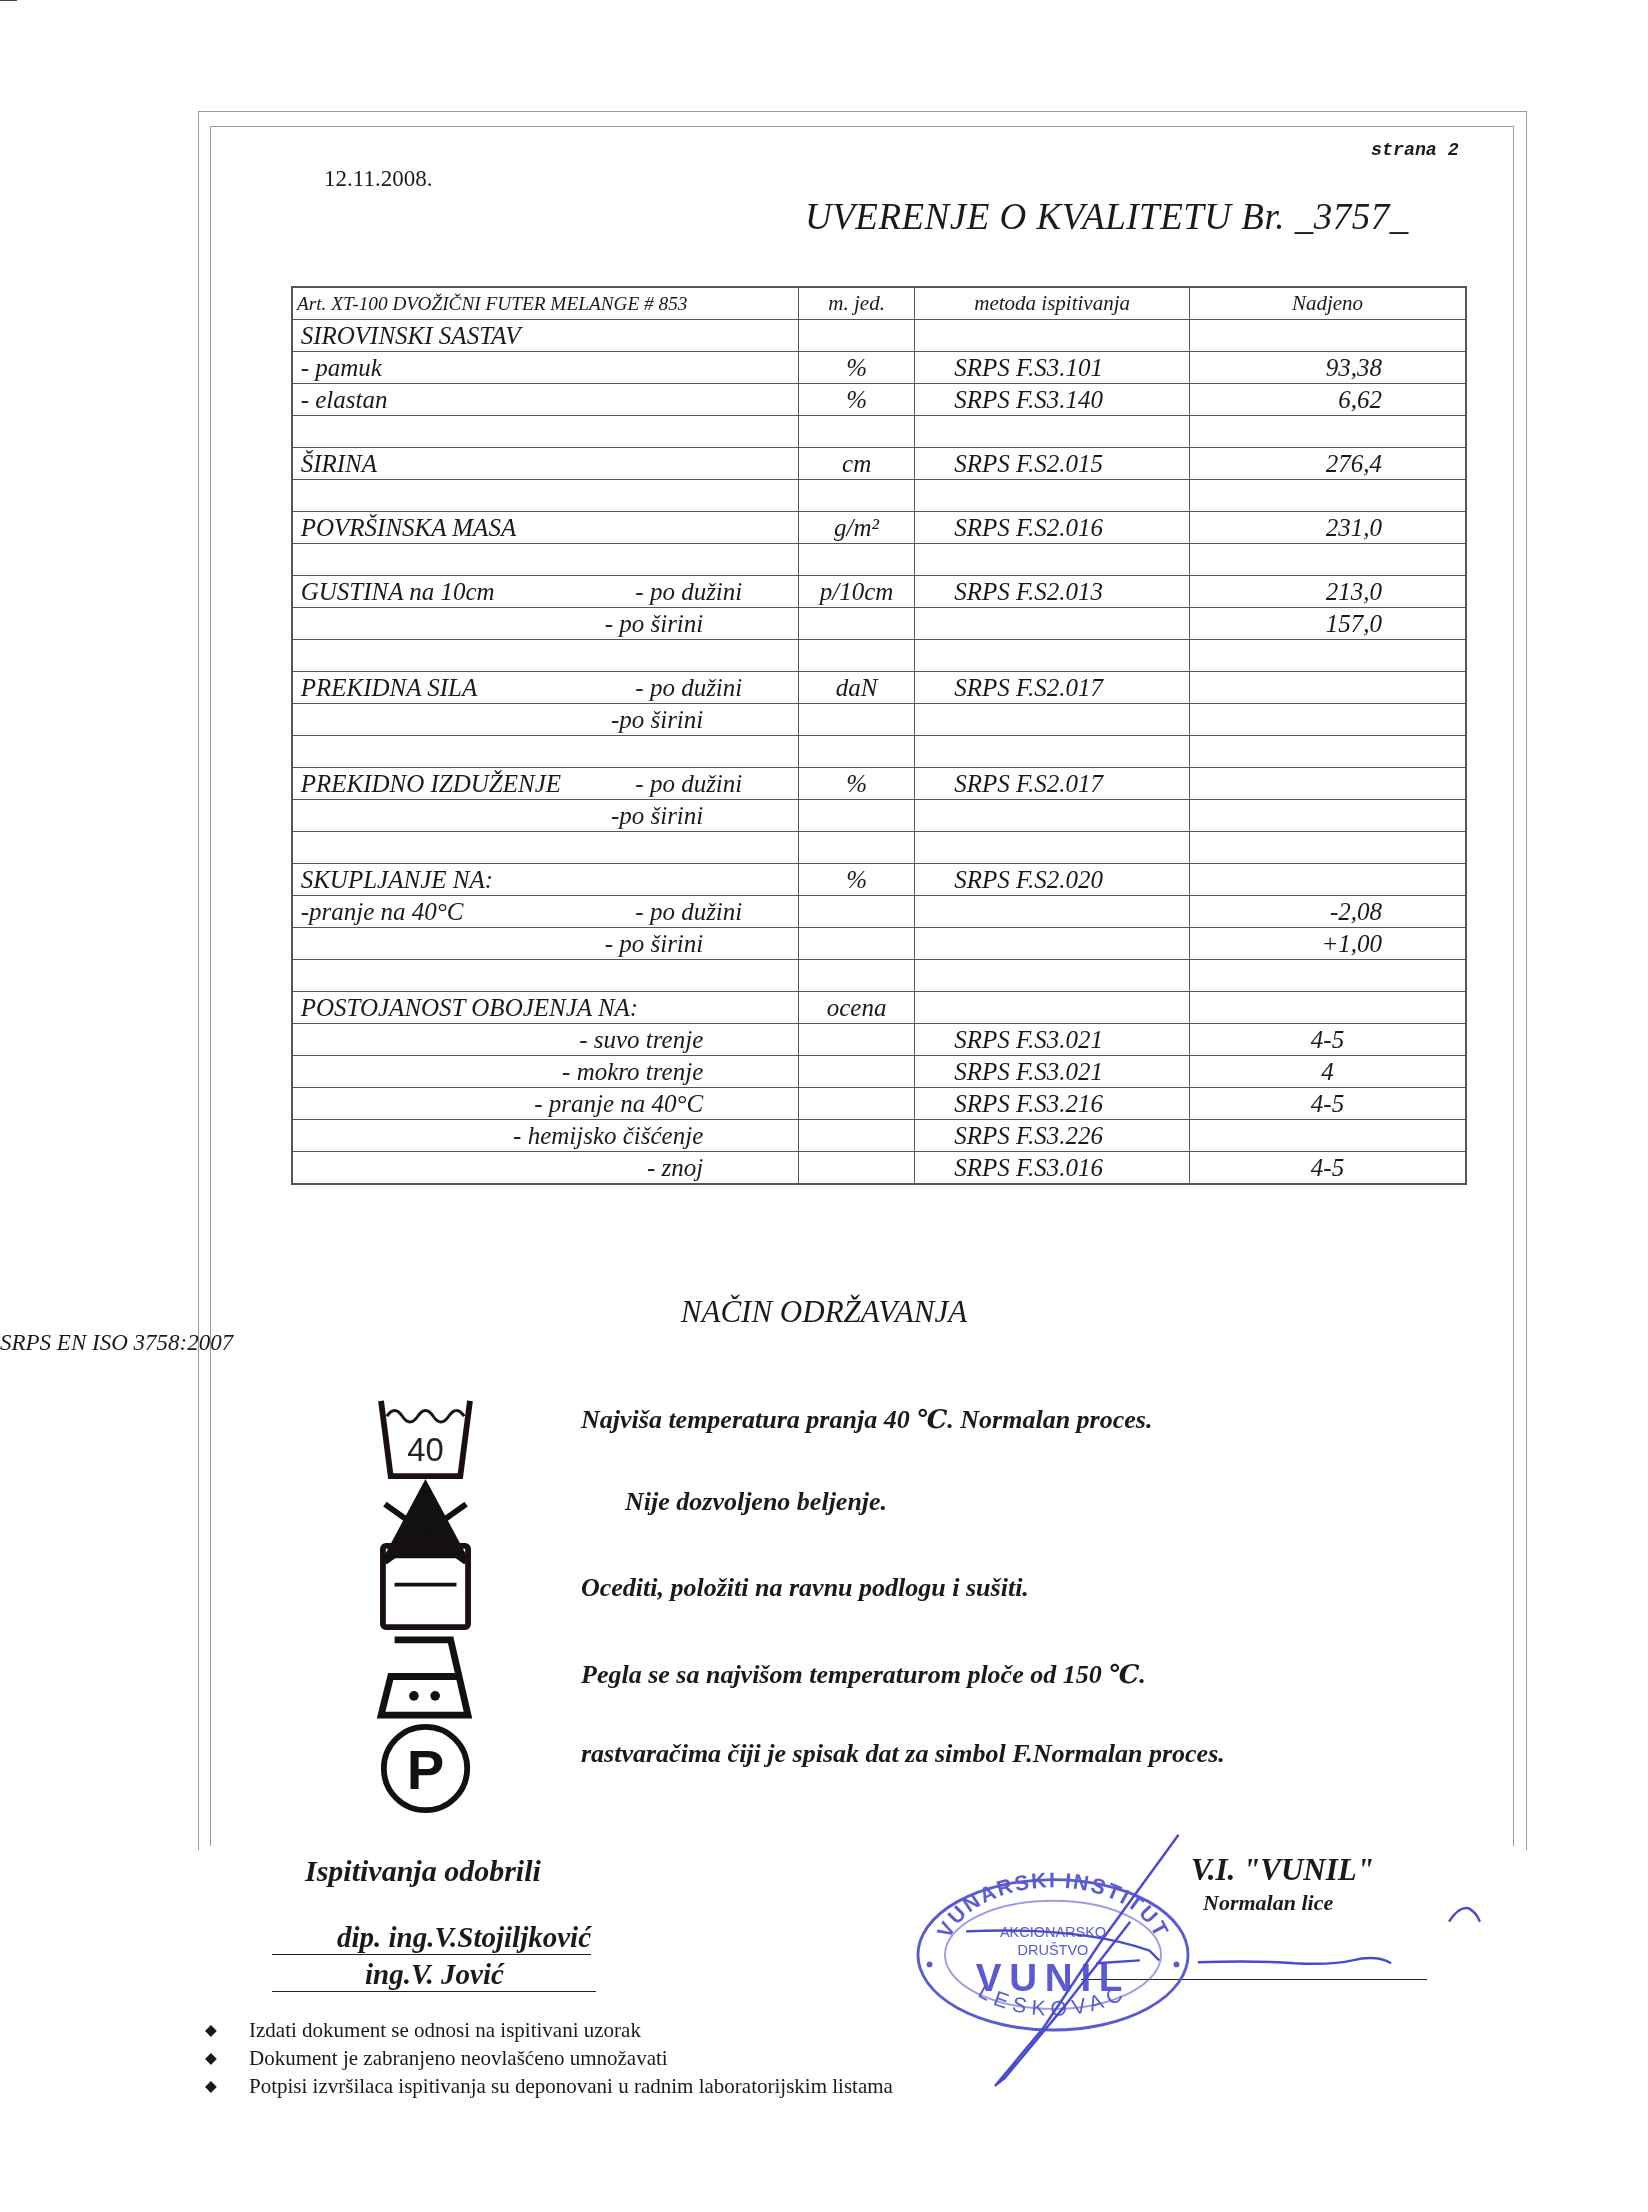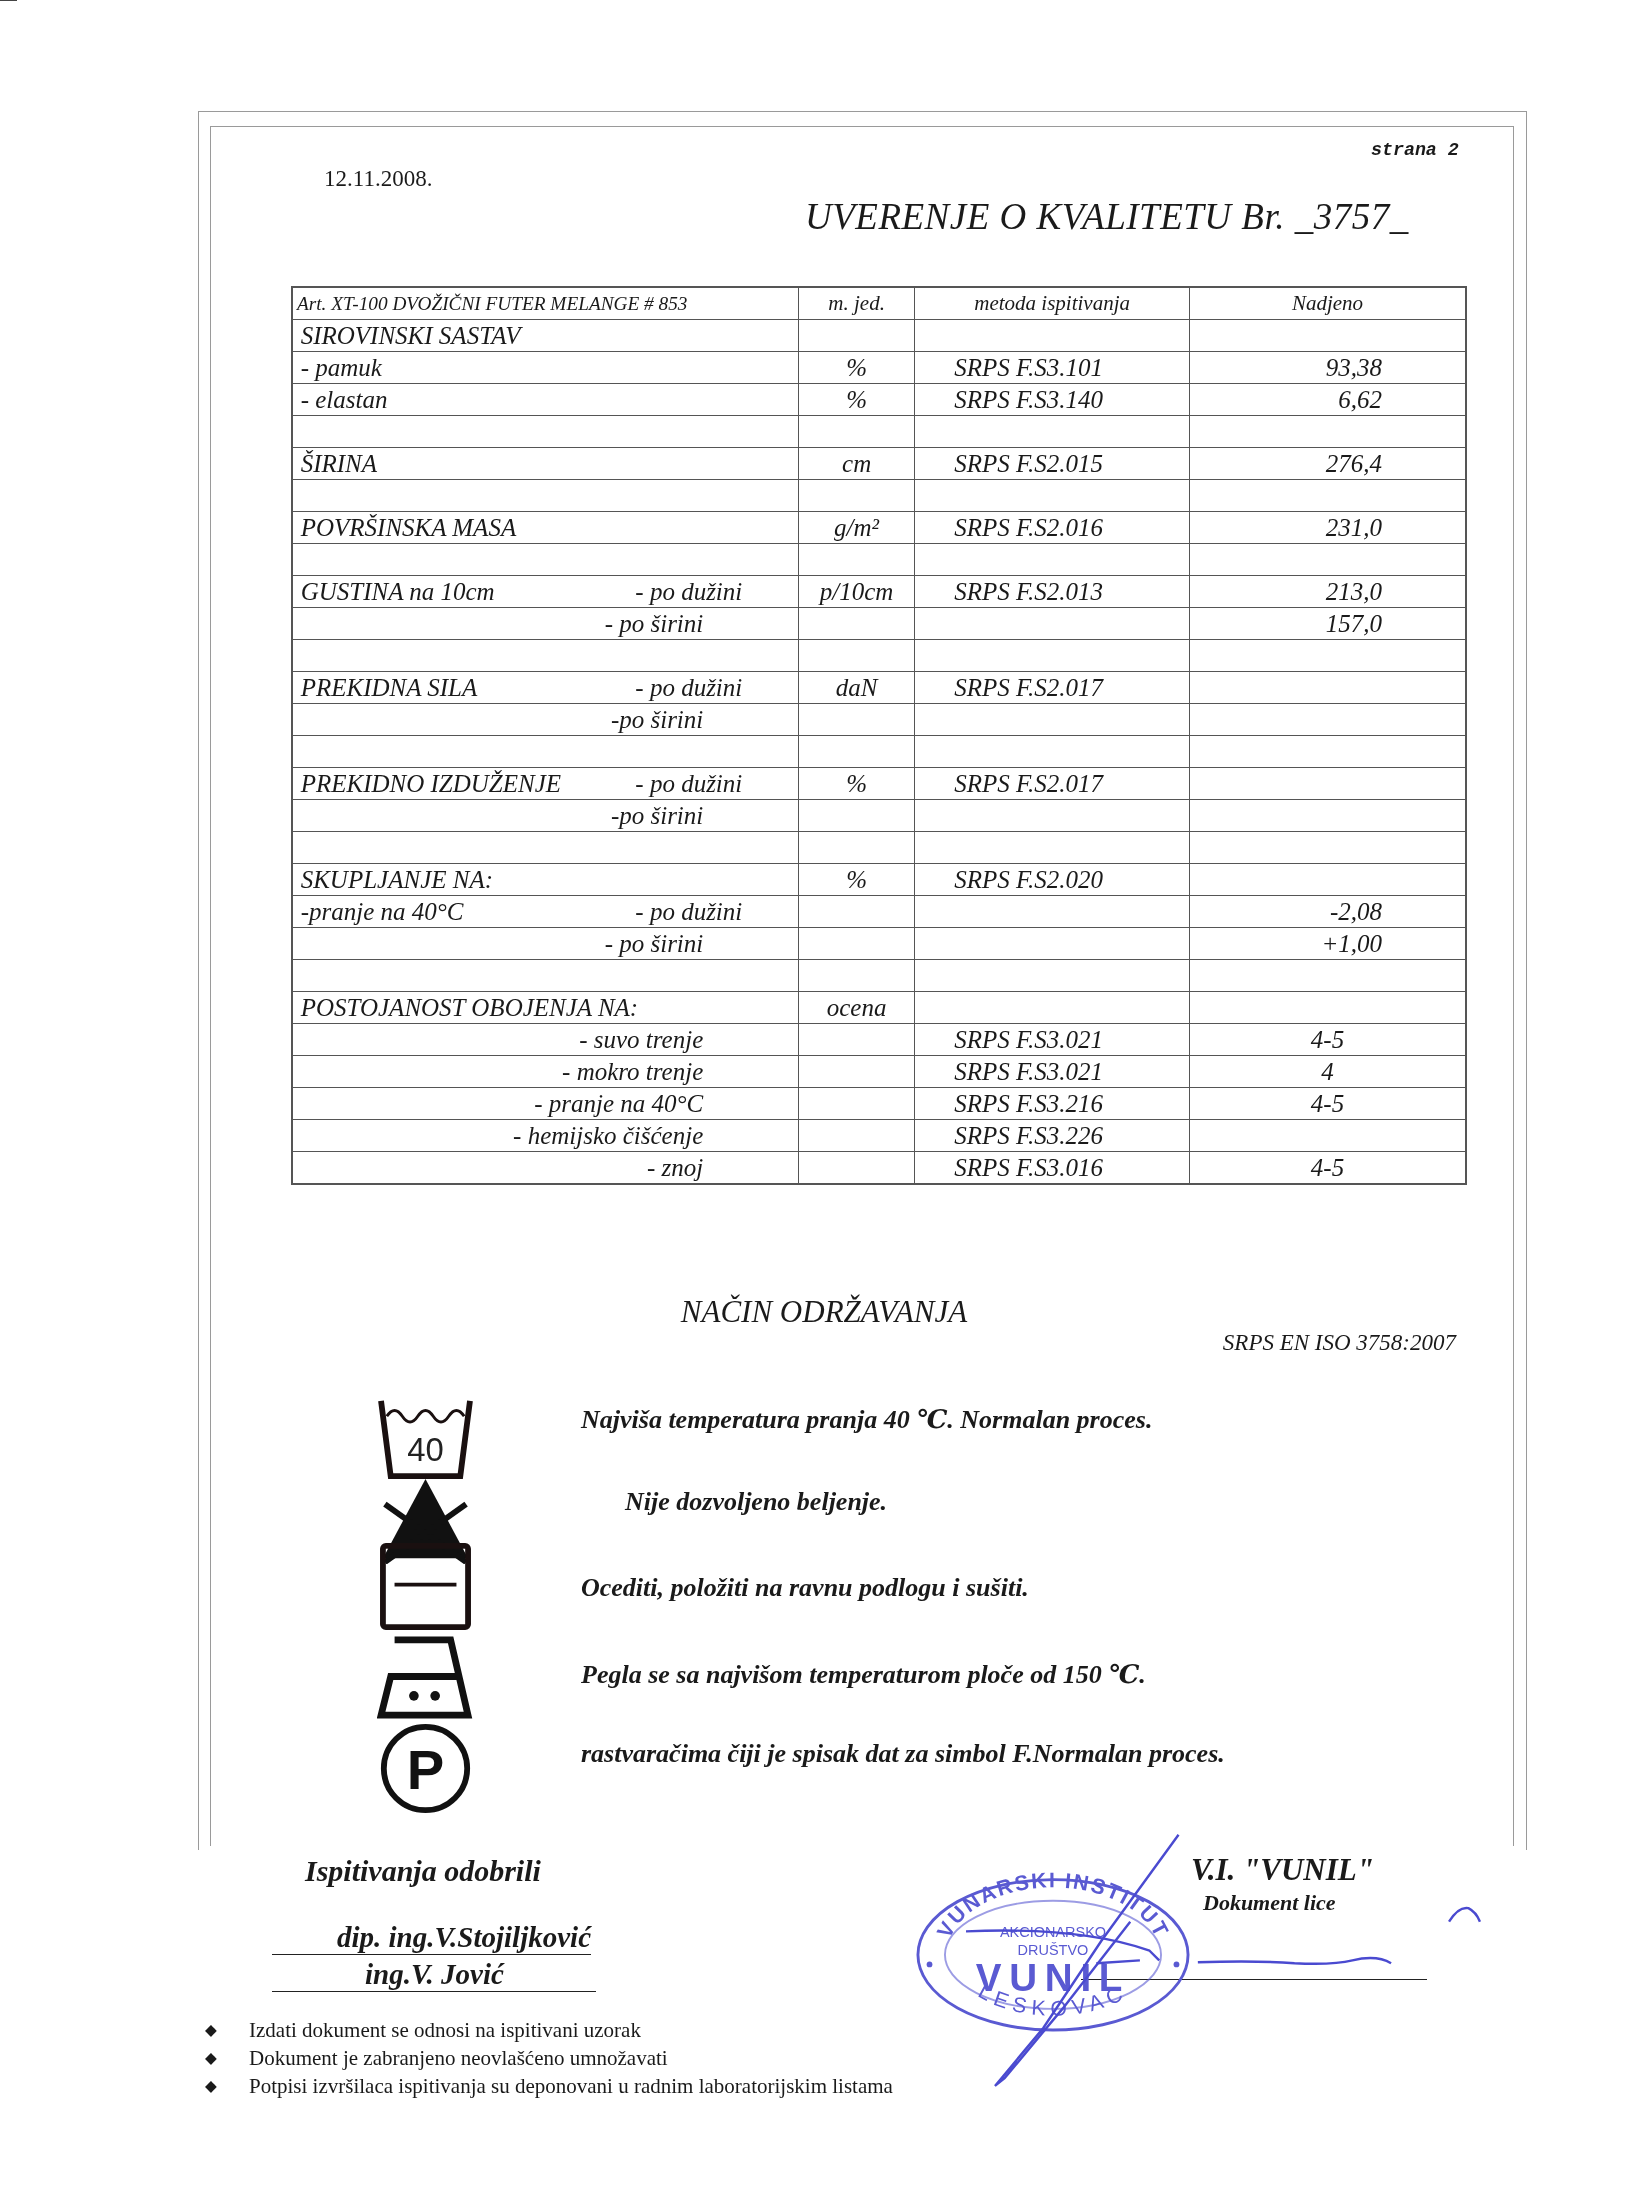--- a/index.html
+++ b/index.html
@@ -24,21 +24,21 @@
   table.cert tr.hdr td { font-size:21px; height:31px; }
   table.cert tr.hdr td.c1 { font-size:19.3px; padding-left:3.9px; }
   table.cert tr.hdr td.c3 { text-align:center; padding-left:7.7px; }
   table.cert tr.hdr td.c4 { text-align:center; padding-right:7.7px; }
   .c1 .lbl { display:inline-block; }
   .c1 .right { float:right; margin-right:48px; }
   .centered-sub { display:block; text-align:right; padding-right:87px; }
   .c4.center { text-align:center !important; padding-right:7.7px !important; }
 
   .care-title { position:absolute; left:0; width:1648px; text-align:center; top:1294px; font-size:31px; font-style:italic; }
-  .care-std { position:absolute; left:0; width:1456px; text-align:right; top:1330px; font-size:23px; font-style:italic; }
+  .care-std { position:absolute; left:0; width:1456px; text-align:left; top:1330px; font-size:23px; font-style:italic; }
 
   .care-icon { position:absolute; left:377px; width:97px; }
   .care-text { position:absolute; left:581px; font-size:26px; font-style:italic; font-weight:bold; line-height:35px; }
 
   .approve-title { position:absolute; left:305px; top:1854px; font-size:30px; font-style:italic; font-weight:bold; }
   .sig1 { position:absolute; left:272px; top:1921px; width:319px; border-bottom:1.9px solid #222;
           font-size:29px; font-style:italic; font-weight:bold; text-align:right; padding-right:0px; }
   .sig2 { position:absolute; left:272px; top:1958px; width:324px; border-bottom:1.9px solid #222;
           font-size:29px; font-style:italic; font-weight:bold; text-align:left; padding-left:93px; box-sizing:border-box; }
   .vunil { position:absolute; left:1191px; top:1852px; font-size:31px; font-style:italic; font-weight:bold; }
@@ -289,21 +289,21 @@
 <div class="care-text" style="top:1657px;">Pegla se sa najvišom temperaturom ploče od 150  ℃.</div>
 <div class="care-text" style="top:1736px;">
   <div>rastvaračima  čiji je spisak dat za simbol F.Normalan proces.</div>
 </div>
 
 <div class="approve-title">Ispitivanja odobrili</div>
 <div class="sig1">dip. ing.V.Stojiljković</div>
 <div class="sig2">ing.V. Jović</div>
 
 <div class="vunil">V.I. "VUNIL"</div>
-<div class="odg">Dokument lice</div>
+<div class="odg">Normalan lice</div>
 <div class="sig-line"></div>
 
 <svg class="stamp" width="290" height="164" viewBox="0 0 300 170">
   <defs>
     <path id="arcTop" d="M40 90 A110 70 0 0 1 260 90"></path>
     <path id="arcBot" d="M50 110 A105 62 0 0 0 250 110"></path>
   </defs>
   <ellipse cx="150" cy="90" rx="140" ry="78" fill="none" stroke="#5a5ad2" stroke-width="3"></ellipse>
   <ellipse cx="150" cy="90" rx="112" ry="56" fill="none" stroke="#5a5ad2" stroke-width="2" opacity="0.6"></ellipse>
   <text font-family="Liberation Sans, sans-serif" font-weight="bold" font-size="22" fill="#5a5ad2" letter-spacing="2">

